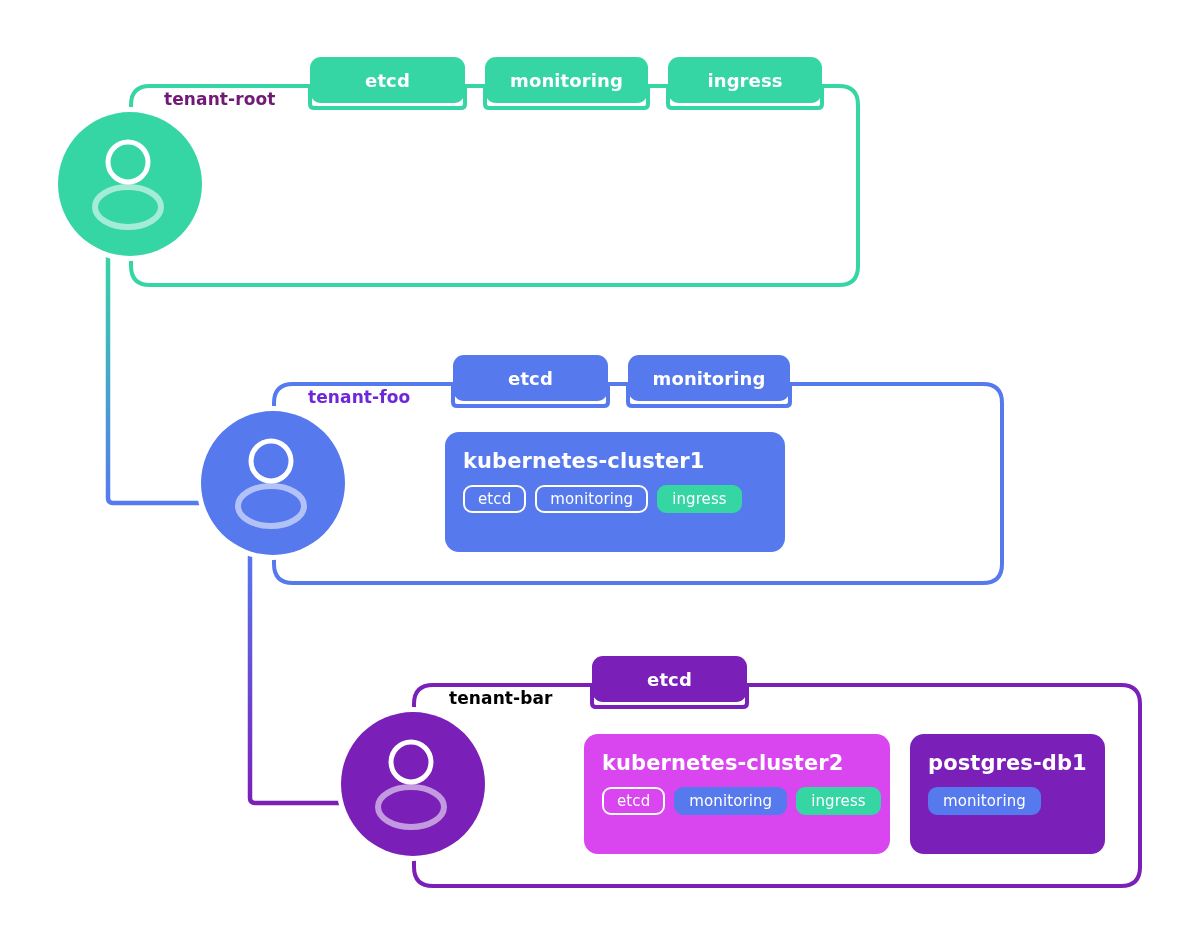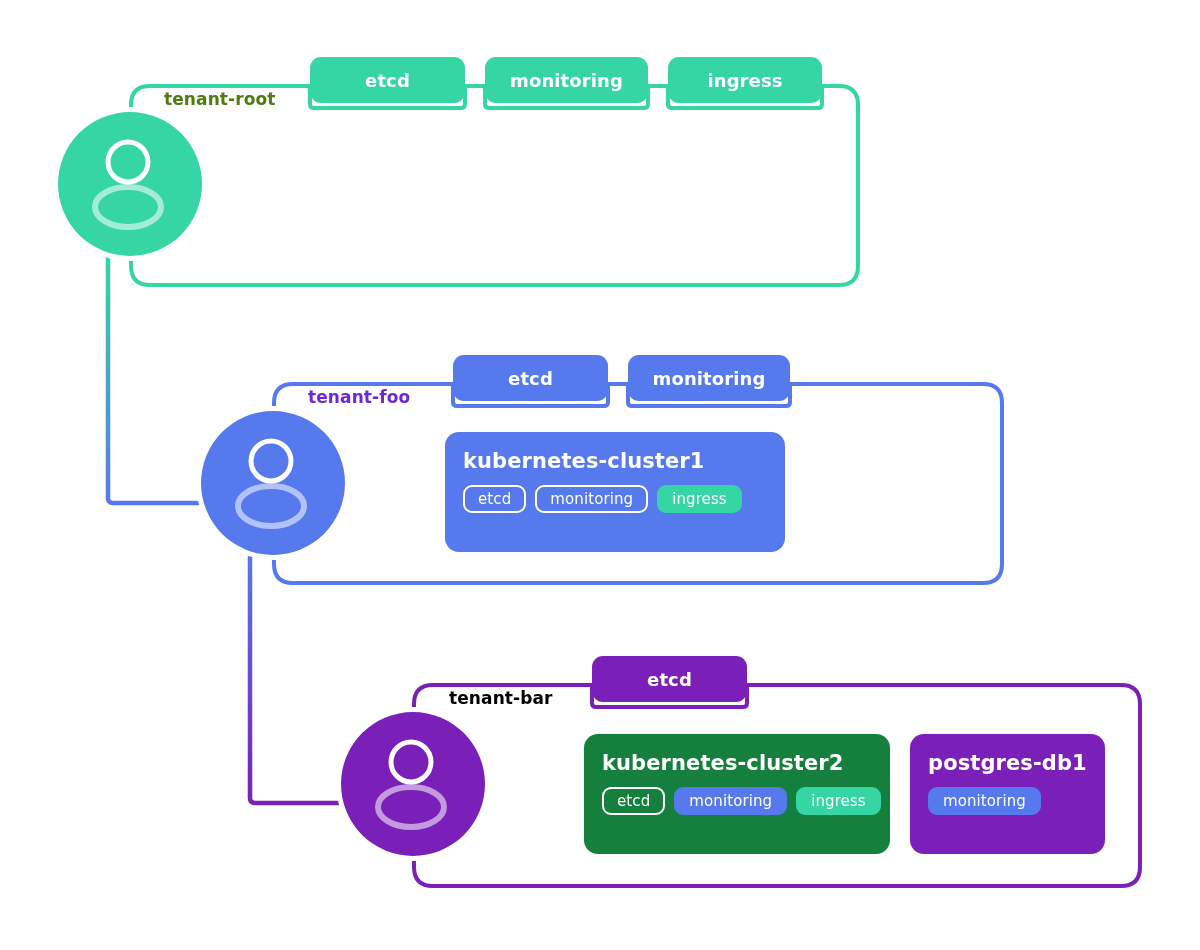--- a/index.html
+++ b/index.html
@@ -223,21 +223,21 @@
         Z" fill="none" stroke="#7a1fb8" stroke-width="4" stroke-linejoin="round"></path>
 
     <circle cx="413" cy="784" r="77" fill="#ffffff"></circle>
     <circle cx="413" cy="784" r="72" fill="#7a1fb8"></circle>
     <circle cx="411" cy="762" r="20" fill="none" stroke="#ffffff" stroke-width="5"></circle>
     <ellipse cx="411" cy="807" rx="33" ry="20" fill="none" stroke="#ffffff" stroke-opacity="0.55" stroke-width="6"></ellipse>
   </svg>
 
   <div class="overlay">
 
-    <div class="tenant-label" style="left:164px; top:89px; color:#4d7c0f;">tenant-root</div>
+    <div class="tenant-label" style="left:164px; top:89px; color:#701a75;">tenant-root</div>
 
     <div class="cap-tag" style="left:310px; top:57px; width:155px; background:#35d6a4;">etcd</div>
     <div class="cap-tag" style="left:485px; top:57px; width:163px; background:#35d6a4;">monitoring</div>
     <div class="cap-tag" style="left:668px; top:57px; width:154px; background:#35d6a4;">ingress</div>
 
     <div class="tenant-label" style="left:308px; top:387px; color:#6d28d9;">tenant-foo</div>
 
     <div class="cap-tag" style="left:453px; top:355px; width:155px; background:#5679ee;">etcd</div>
     <div class="cap-tag" style="left:628px; top:355px; width:162px; background:#5679ee;">monitoring</div>
 
@@ -247,21 +247,21 @@
         <div class="chip chip-outline">etcd</div>
         <div class="chip chip-outline">monitoring</div>
         <div class="chip chip-filled" style="background:#35d6a4; border-color:#35d6a4;">ingress</div>
       </div>
     </div>
 
     <div class="tenant-label" style="left:449px; top:688px; color:#000000;">tenant-bar</div>
 
     <div class="cap-tag" style="left:592px; top:656px; width:155px; background:#7a1fb8;">etcd</div>
 
-    <div class="resource-card" style="left:584px; top:734px; width:306px; height:120px; background:#15803d;">
+    <div class="resource-card" style="left:584px; top:734px; width:306px; height:120px; background:#d946ef;">
       <div class="resource-title">kubernetes-cluster2</div>
       <div class="chip-row">
         <div class="chip chip-outline">etcd</div>
         <div class="chip chip-filled" style="background:#5679ee; border-color:#5679ee;">monitoring</div>
         <div class="chip chip-filled" style="background:#35d6a4; border-color:#35d6a4;">ingress</div>
       </div>
     </div>
 
     <div class="resource-card" style="left:910px; top:734px; width:195px; height:120px; background:#7a1fb8;text-align:center;">
       <div class="resource-title">postgres-db1</div>

